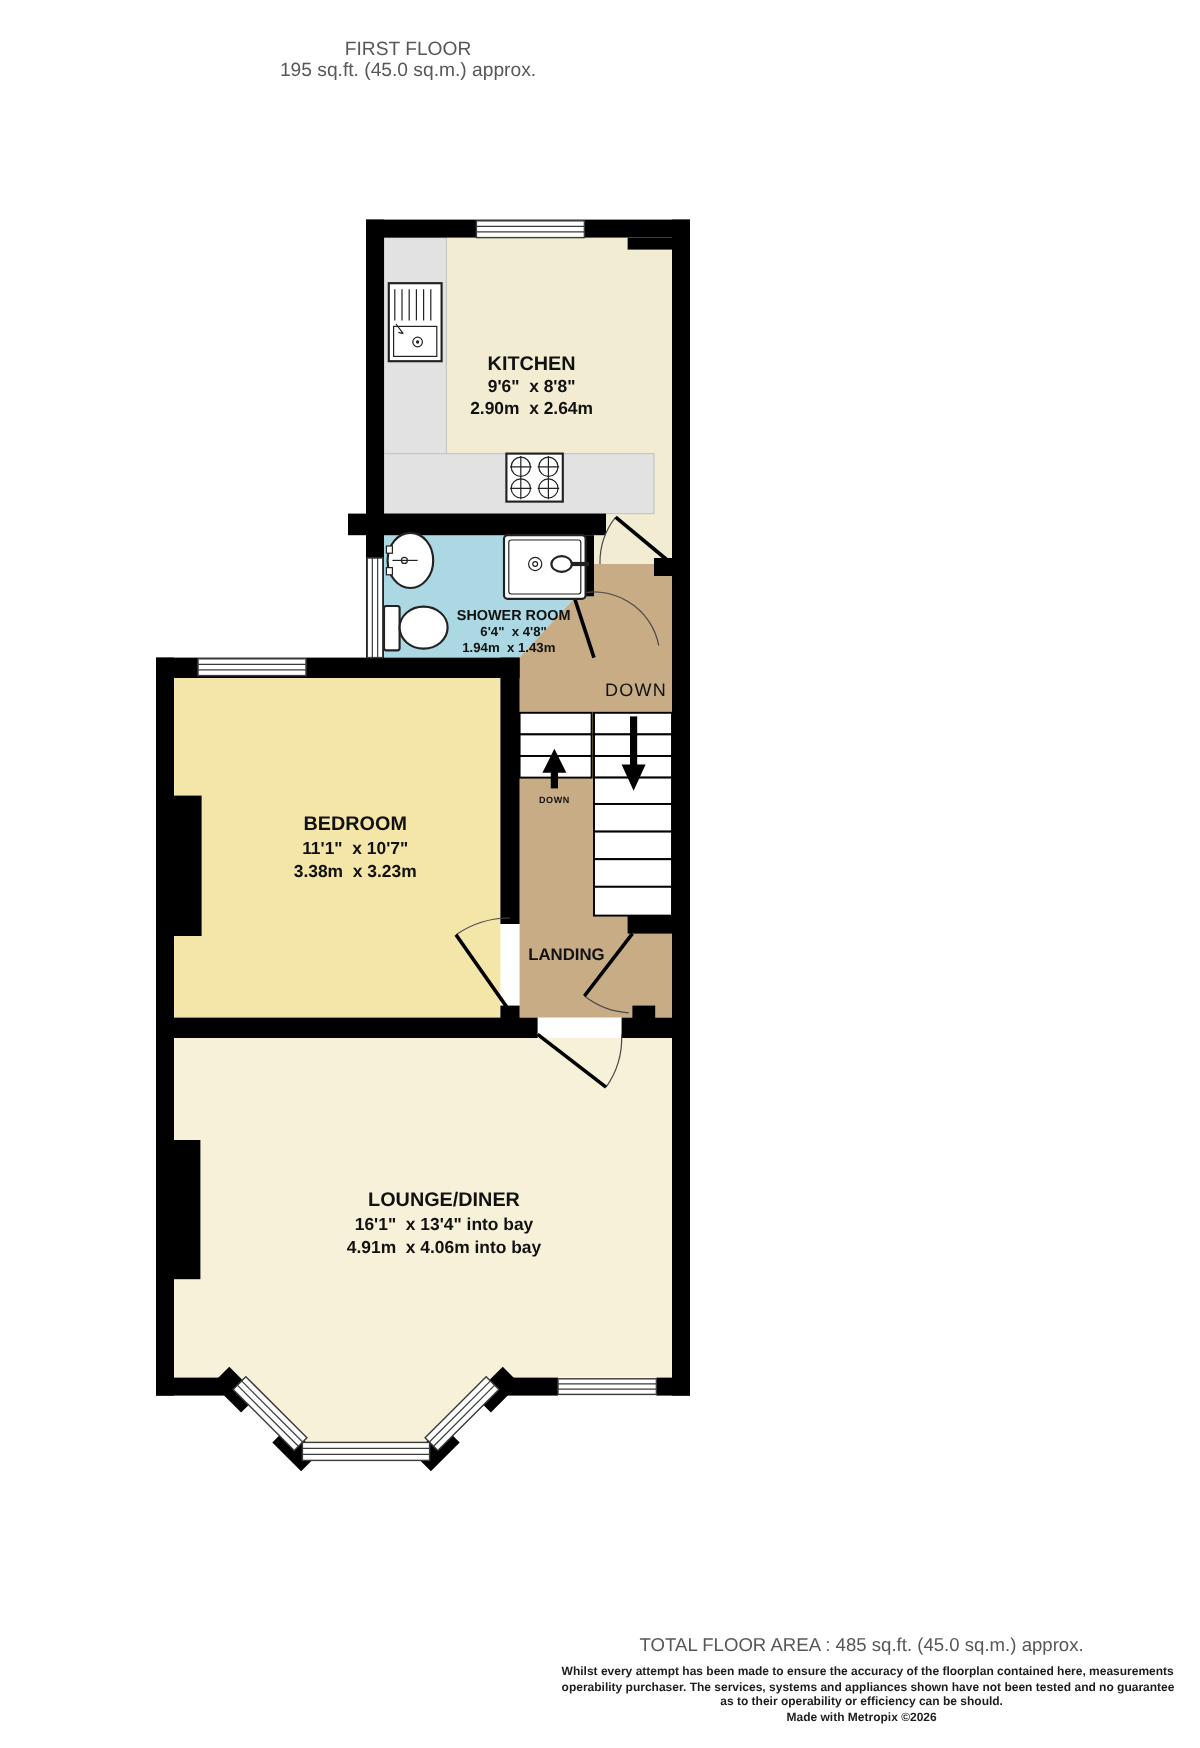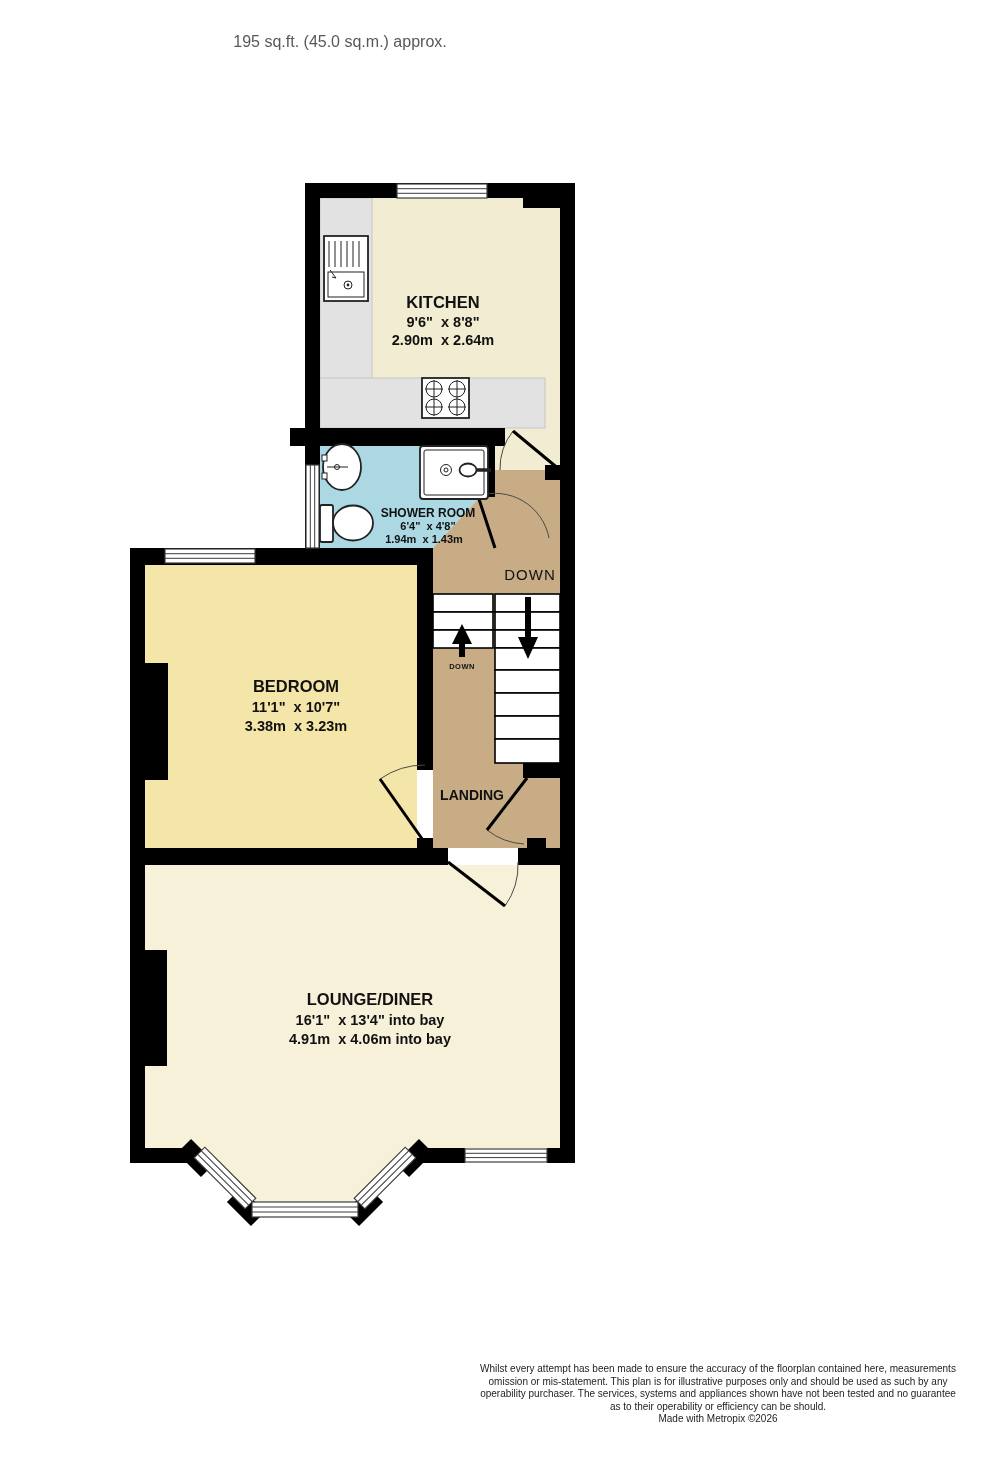--- a/index.html
+++ b/index.html
@@ -2,21 +2,21 @@
 <html><head>
 <meta charset="utf-8">
 <style>
   html,body{margin:0;padding:0;background:#fff;}
   .page{position:relative;width:1000px;height:1457px;background:#ffffff;overflow:hidden;
         font-family:"Liberation Sans", sans-serif;}
   .plan-title{position:absolute;left:140px;top:33px;width:400px;text-align:center;
               color:#57585a;font-size:16px;line-height:17px;}
   .footer{position:absolute;left:468px;top:1363px;width:500px;text-align:center;}
   .footer .total{color:#55575a;font-size:15.5px;margin-bottom:7px;}
-  .footer .disc{color:#1d1d1d;font-size:10px;line-height:12.5px;white-space:nowrap;}
+  .footer .disc{color:#1d1d1d;font-size:10px;line-height:12.5px;white-space:nowrap;font-weight:bold;}
   svg{position:absolute;left:0;top:0;}
   .wall{fill:#000000;stroke:none;}
   .window{fill:#ffffff;stroke:#3c3c3c;stroke-width:1.2;}
   .winline{stroke:#3c3c3c;stroke-width:1;}
   .tread{fill:#ffffff;stroke:#000000;stroke-width:1.6;}
   .leaf{stroke:#000000;stroke-width:3;fill:none;}
   .arc{stroke:#4a4a4a;stroke-width:1;fill:none;}
   .fix{fill:#ffffff;stroke:#222222;stroke-width:1.8;}
   .fixthin{stroke:#222222;stroke-width:1;fill:none;}
   .counterline{stroke:#c6c6c6;stroke-width:1;}
@@ -28,20 +28,21 @@
   .landing-lbl{font-weight:bold;font-size:14px;}
   .down-lbl{font-size:15px;letter-spacing:1px;}
   .down-sm{font-weight:bold;font-size:7.5px;letter-spacing:.5px;}
 </style>
 </head>
 <body>
 
 <div class="page">
 
   <div class="plan-title">
+    <div>FIRST FLOOR</div>
     <div>195 sq.ft. (45.0 sq.m.) approx.</div>
   </div>
 
   <svg width="1000" height="1457" viewBox="0 0 1000 1457">
 
     <g>
       <polygon points="320,198 523,198 523,208 560,208 560,470 495,470 495,428 320,428" fill="#f2ecd2"></polygon>
       <rect class="counterline" x="320" y="198" width="52" height="230" fill="#e2e2e2"></rect>
       <rect class="counterline" x="320" y="378" width="225" height="50" fill="#e2e2e2"></rect>
       <polygon points="320,445 480,445 480,497 433,548 320,548" fill="#abd8e2"></polygon>
@@ -229,20 +230,20 @@
 
       <text class="landing-lbl" x="472" y="800" text-anchor="middle">LANDING</text>
 
       <text class="room-name" x="370" y="1005" text-anchor="middle" font-size="17">LOUNGE/DINER</text>
       <text class="room-dim" x="370" y="1025" text-anchor="middle" font-size="15.5">16'1"  x 13'4" into bay</text>
       <text class="room-dim" x="370" y="1044" text-anchor="middle" font-size="15.5">4.91m  x 4.06m into bay</text>
     </g>
   </svg>
 
   <div class="footer">
+    <div class="total">TOTAL FLOOR AREA : 485 sq.ft. (45.0 sq.m.) approx.</div>
     <div class="disc">Whilst every attempt has been made to ensure the accuracy of the floorplan contained here, measurements</div>
-    <div class="disc">omission or mis-statement. This plan is for illustrative purposes only and should be used as such by any</div>
     <div class="disc">operability purchaser. The services, systems and appliances shown have not been tested and no guarantee</div>
     <div class="disc">as to their operability or efficiency can be should.</div>
     <div class="disc">Made with Metropix ©2026</div>
   </div>
 
 </div>
 
 </body></html>

